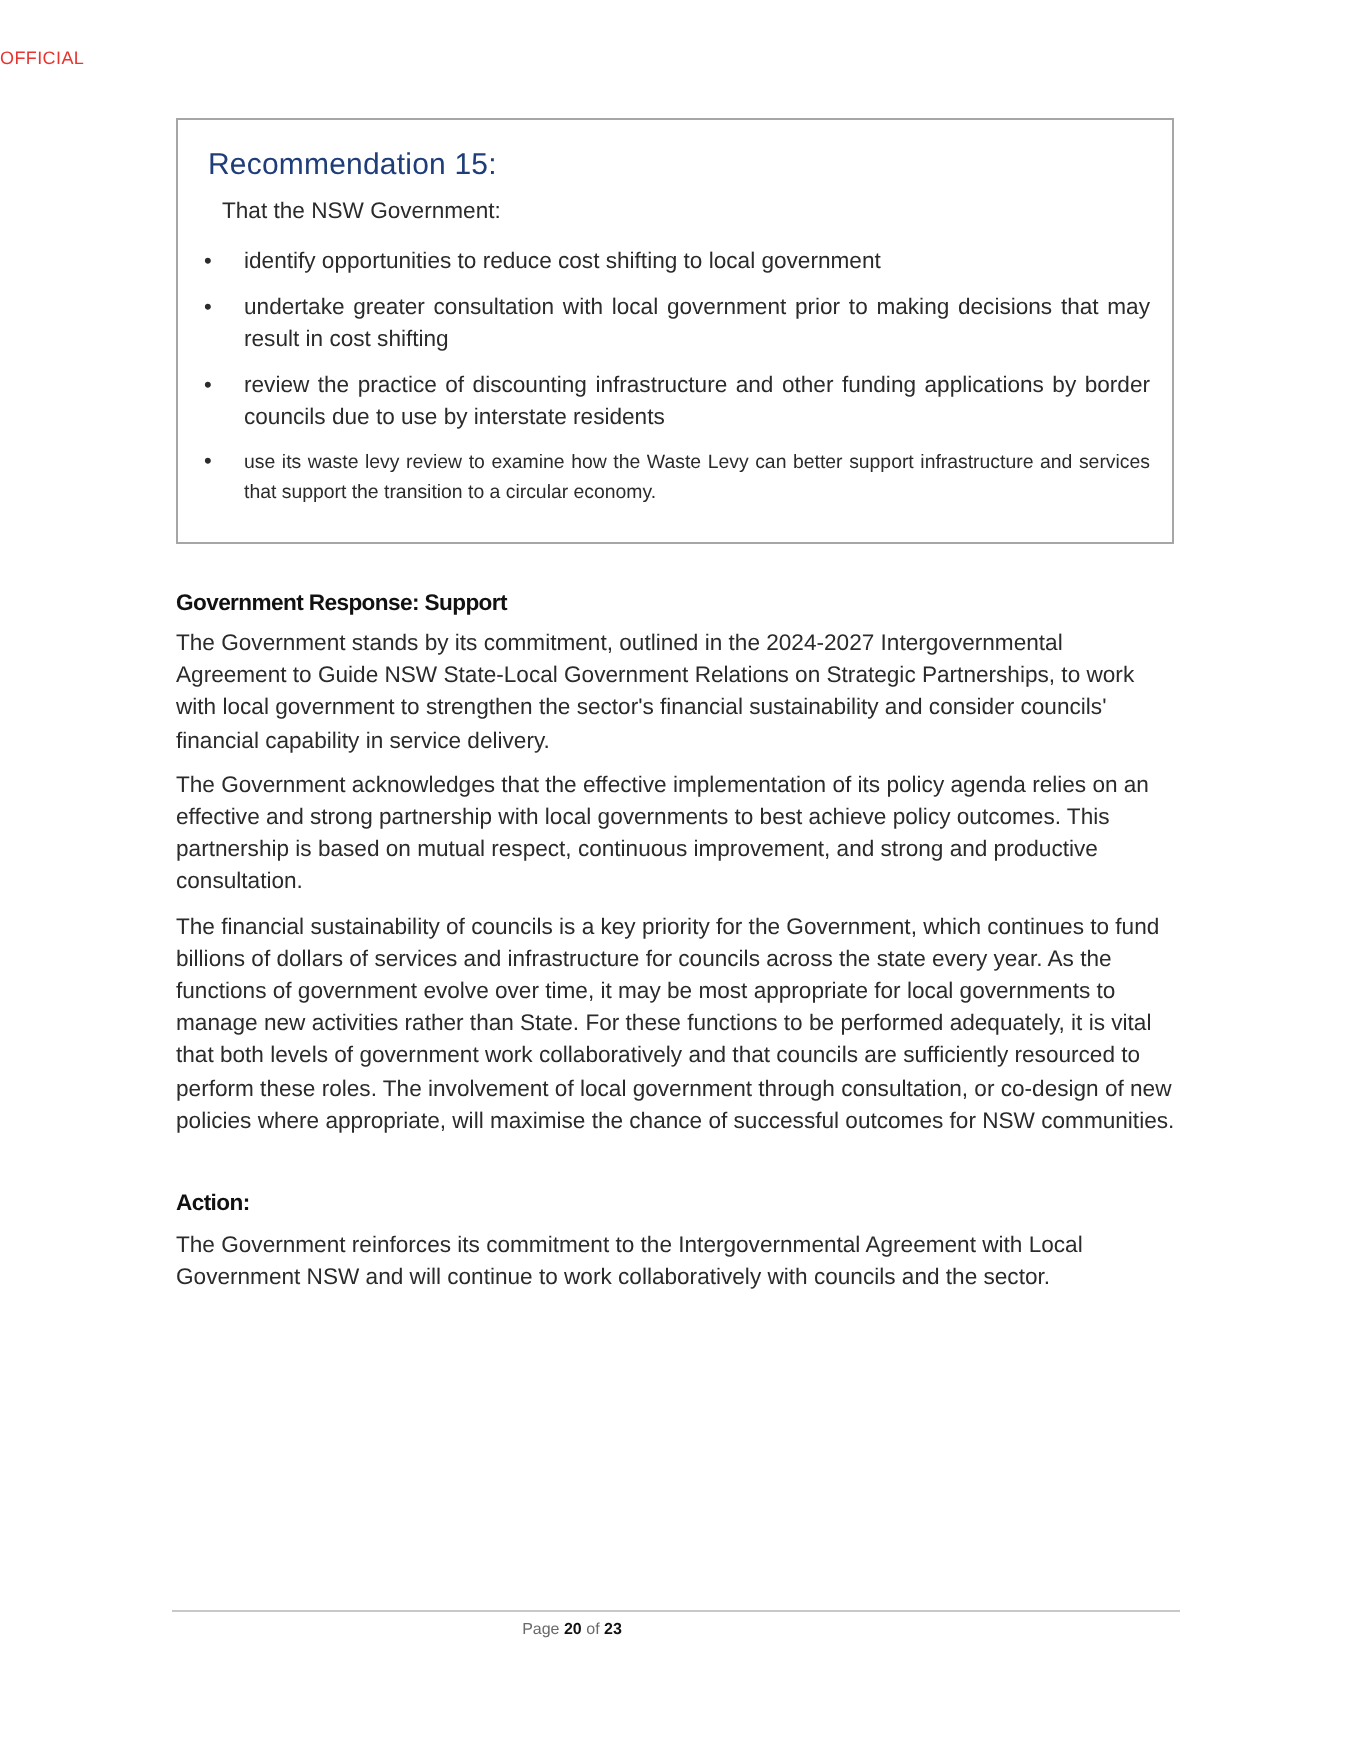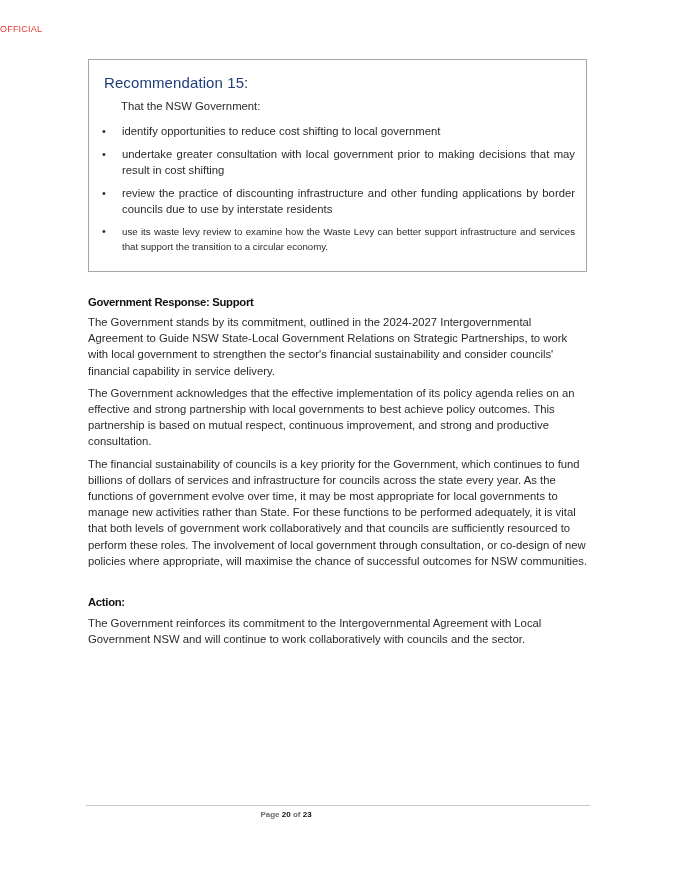--- a/index.html
+++ b/index.html
@@ -37,21 +37,21 @@
       position: absolute;
       left: 15px;
       top: 14px;
       font-size: 15px;
       color: #1f3e79;
       font-weight: normal;
       letter-spacing: 0.1px;
     }
     .rec-intro {
       position: absolute;
-      left: 32px;
+      left: 22px;
       top: 40px;
       font-size: 11.3px;
       color: #2b2b2b;
     }
     .rec-list {
       position: absolute;
       left: 0;
       top: 63px;
       width: 499px;
       margin: 0;
@@ -104,21 +104,20 @@
       border-top: 1px solid #c8c8c8;
     }
     .footer-page {
       position: absolute;
       top: 810px;
       left: 0;
       width: 572px;
       text-align: center;
       font-size: 8px;
       color: #6a6a6a;
-      font-weight: bold;
     }
     .footer-page b {
       color: #111111;
     }
   </style>
 </head>
 <body>
 
 <div class="classification">OFFICIAL</div>
 

